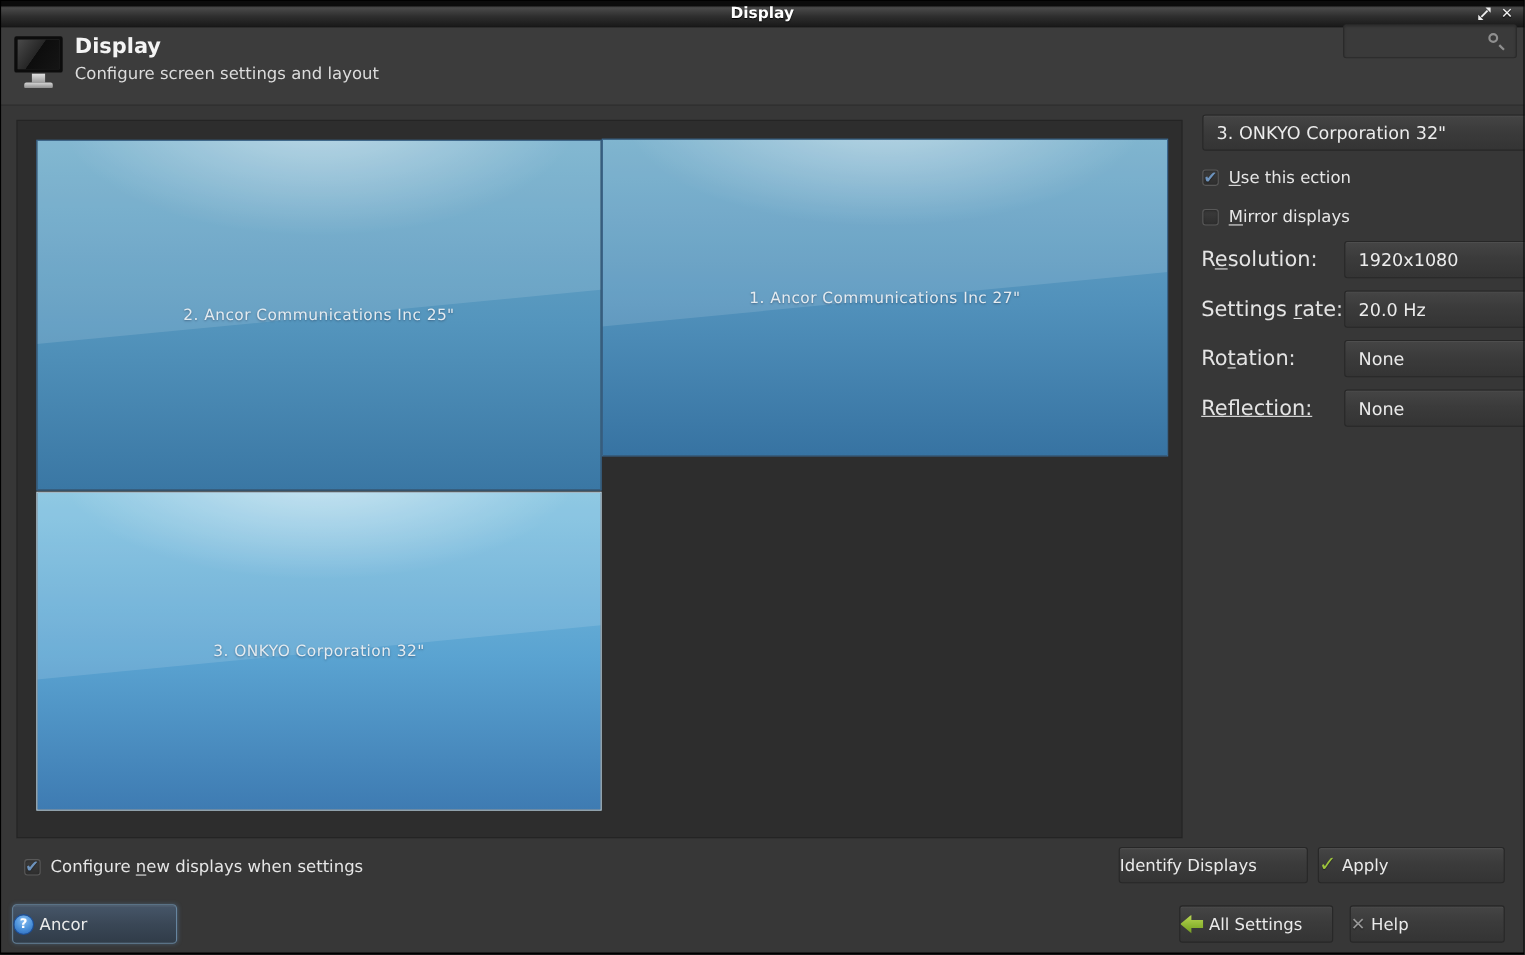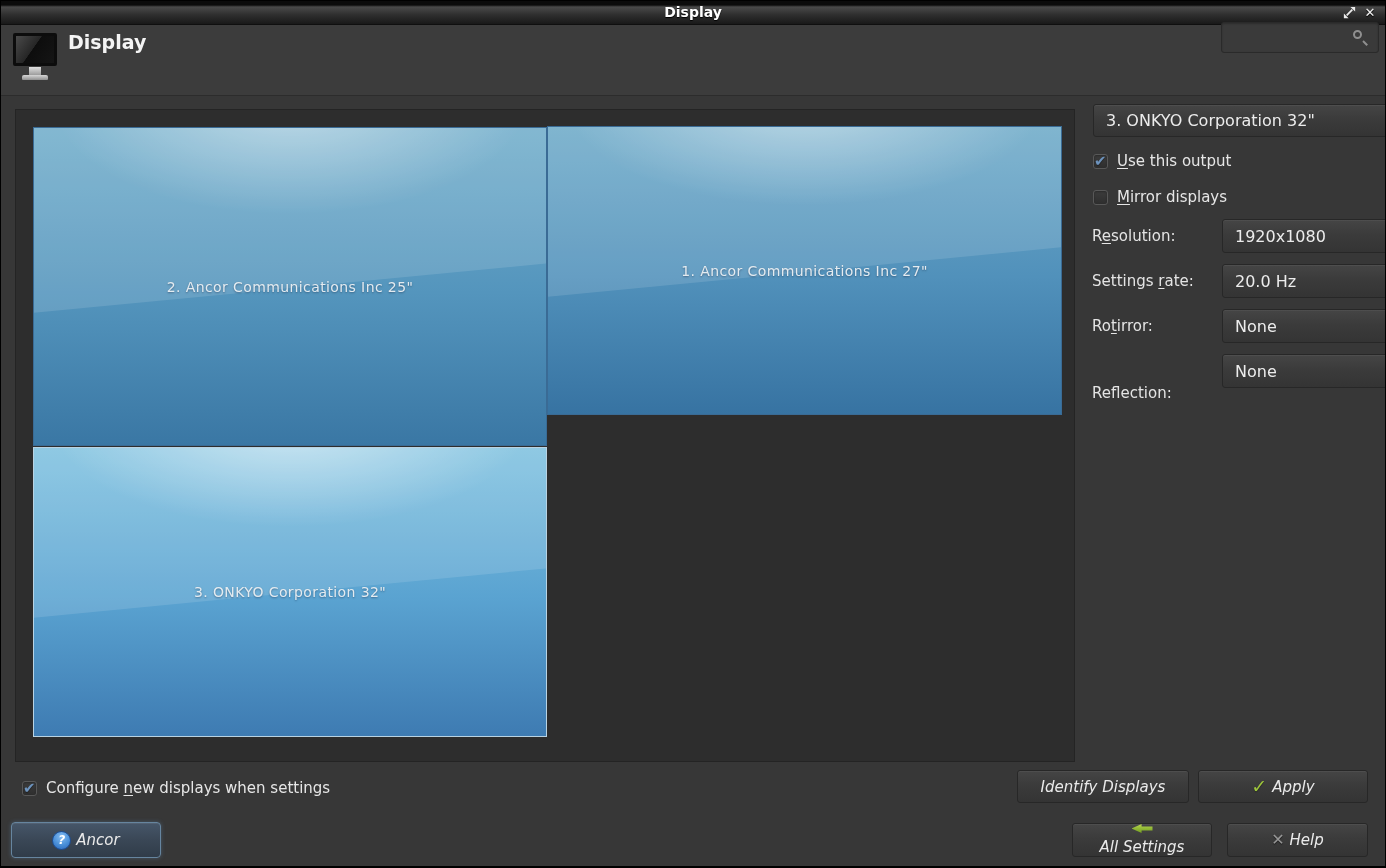--- a/index.html
+++ b/index.html
@@ -91,45 +91,45 @@
   
   .combo {
     position:absolute; height:34px;
     background:linear-gradient(180deg,#454545 0%,#3b3b3b 45%,#343434 100%);
     border:1px solid #272727; border-radius:3px;
     color:#ececec; font-size:16px; display:flex; align-items:center;
     padding:0 12px; cursor:pointer;
     box-shadow:inset 0 1px 0 rgba(255,255,255,.05);
   }
   .output-combo { left:1093px; top:104px; width:300px; height:33px; }
-  .field-label { position:absolute; left:1092px; height:34px; line-height:34px; font-size:15px; color:#e4e4e4; }
+  .field-label { position:absolute; left:1092px; height:34px; line-height:34px; font-size:19px; color:#e4e4e4; }
   .key-u { text-decoration:underline; text-underline-offset:2px; }
 
   .check-row { position:absolute; display:flex; align-items:center; gap:9px; cursor:pointer; }
   .checkbox {
     width:15px; height:15px; border:1px solid #585858; border-radius:3px;
     background:linear-gradient(180deg,#3c3c3c,#2e2e2e);
     display:flex; align-items:center; justify-content:center; position:relative;
     box-shadow:inset 0 1px 2px rgba(0,0,0,.3); flex:0 0 auto;
   }
   .checkbox .mark { position:absolute; left:0px; top:-3px; font-size:15px; color:#6d93bd; text-shadow:0 1px 1px rgba(0,0,0,.4); }
   .check-label { font-size:15px; color:#e6e6e6; }
 
   
   .btn {
     position:absolute;
     background:linear-gradient(180deg,#454545 0%,#3b3b3b 45%,#343434 100%);
     border:1px solid #272727; border-radius:3px;
     color:#eaeaea; font-size:15px;
-    display:flex; align-items:center; justify-content:center; gap:5px;
-    cursor:pointer; box-shadow:inset 0 1px 0 rgba(255,255,255,.05);font-style:italic;
+    display:flex; align-items:center; justify-content:flex-start; gap:5px;
+    cursor:pointer; box-shadow:inset 0 1px 0 rgba(255,255,255,.05);
   }
   .btn-identify { left:1017px; top:770px; width:172px; height:33px; }
   .btn-apply    { left:1198px; top:770px; width:170px; height:33px; }
-  .btn-allset   { left:1072px; top:823px; width:140px; height:34px;flex-direction:column; }
+  .btn-allset   { left:1072px; top:823px; width:140px; height:34px; }
   .btn-close    { left:1227px; top:823px; width:141px; height:34px; }
   .btn-help {
     left:11px; top:822px; width:150px; height:36px;
     background:linear-gradient(180deg,#465669 0%,#3a4756 50%,#303c49 100%);
     border:1px solid #66859f; border-radius:4px;
     box-shadow:0 0 4px rgba(100,150,200,.35), inset 0 1px 0 rgba(255,255,255,.07);
   }
   .apply-check { color:#9dc43c; font-size:19px; font-weight:bold; line-height:1; text-shadow:0 1px 1px rgba(0,0,0,.4); }
   .close-x { color:#969696; font-size:16px; font-weight:bold; line-height:1; text-shadow:0 1px 1px rgba(0,0,0,.5); }
   .help-q {
@@ -166,20 +166,21 @@
   </div>
 </div>
 
 <div class="header">
   <div class="app-icon">
     <div class="screen"></div>
       <div class="neck"></div>
       <div class="foot"></div>
   </div>
   <div class="header-title">Display</div>
+  <div class="header-subtitle">Configure screen settings and layout</div>
 </div>
 <input class="search-box" value="" style="">
 <div class="search-icon">
   <div class="lens"></div>
     <div class="handle"></div>
 </div>
 
 <div class="canvas">
   <div class="display display-2">
     <div class="gloss"></div>
@@ -196,44 +197,44 @@
 </div>
 
 <div class="combo output-combo">
   <span>3. ONKYO Corporation 32"</span>
 </div>
 
 <div class="check-row" style="left:1093px; top:152px;">
   <span class="checkbox">
     <span class="mark">✔</span>
   </span>
-  <span class="check-label"><span></span><span class="key-u">U</span><span>se this output</span></span>
+  <span class="check-label"><span></span><span class="key-u">U</span><span>se this ection</span></span>
 </div>
 
 <div class="check-row" style="left:1093px; top:188px;align-items:center;">
   <span class="checkbox"></span>
   <span class="check-label"><span></span><span class="key-u">M</span><span>irror displays</span></span>
 </div>
 
 <div class="field-label" style="top:219px;"><span>R</span><span class="key-u">e</span><span>solution:</span></div>
 <div class="combo" style="left:1222px; top:219px; width:172px;">
   <span>1920x1080</span>
 </div>
 
 <div class="field-label" style="top:264px;"><span>Settings </span><span class="key-u">r</span><span>ate:</span></div>
 <div class="combo" style="left:1222px; top:264px; width:172px;">
   <span>20.0 Hz</span>
 </div>
 
-<div class="field-label" style="top:309px;"><span>Ro</span><span class="key-u">t</span><span>irror:</span></div>
+<div class="field-label" style="top:309px;"><span>Ro</span><span class="key-u">t</span><span>ation:</span></div>
 <div class="combo" style="left:1222px; top:309px; width:172px;">
   <span>None</span>
 </div>
 
-<div class="field-label" style="top:376px;"><span>Ref</span><span class="key-u">l</span><span>ection:</span></div>
+<div class="field-label" style="top:354px;text-decoration:underline;"><span>Ref</span><span class="key-u">l</span><span>ection:</span></div>
 <div class="combo" style="left:1222px; top:354px; width:172px;">
   <span>None</span>
 </div>
 
 <div class="check-row footer-check">
   <span class="checkbox">
     <span class="mark">✔</span>
   </span>
   <span class="check-label"><span>Configure </span><span class="key-u">n</span><span>ew displays when settings</span></span>
 </div>

